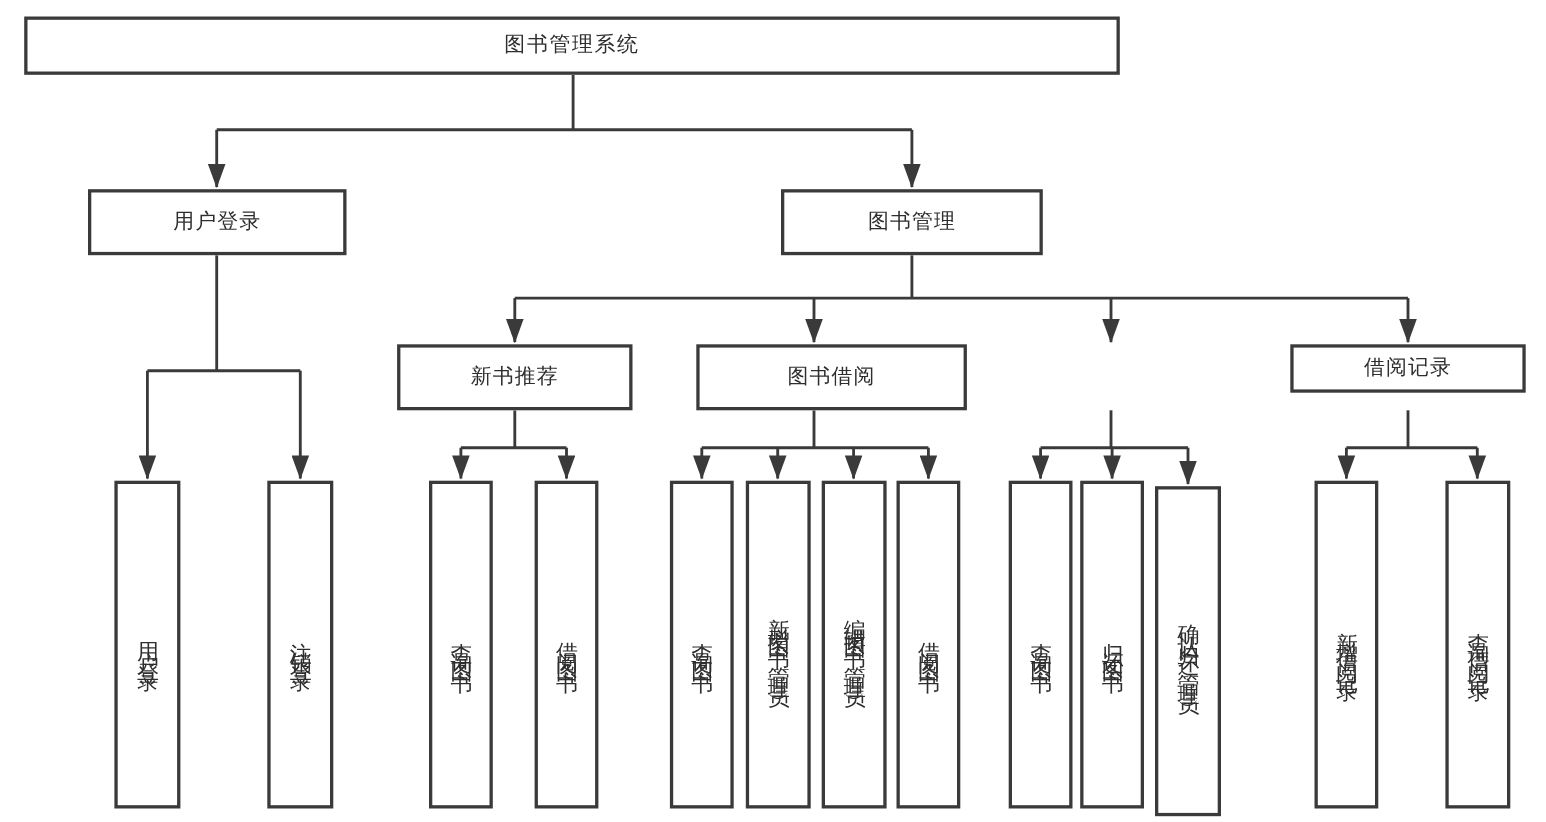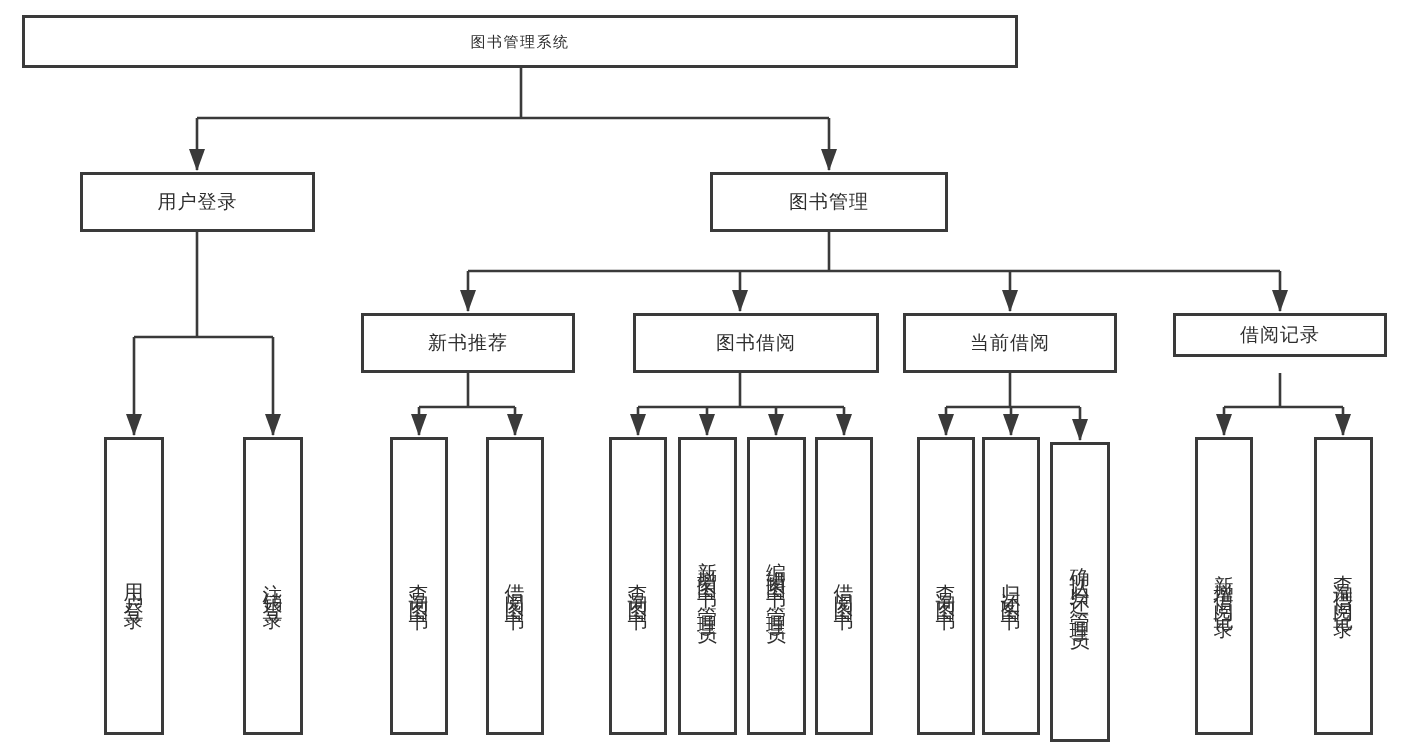--- a/index.html
+++ b/index.html
@@ -31,21 +31,21 @@
     display: flex;
     align-items: center;
     justify-content: center;
     text-align: center;
     font-size: 19px;
     letter-spacing: 1px;
     line-height: 1.2;
   }
   .node.root {
     border-width: 3px;
-    font-size: 15px;
+    font-size: 19px;
     letter-spacing: 1.5px;
   }
   .node.vert {
     writing-mode: vertical-rl;
     text-orientation: mixed;
     font-size: 20px;
     letter-spacing: 9px;
     line-height: 1.0;
   }
   #watermark {
@@ -114,21 +114,20 @@
     </g>
   </svg>
 
   <div class="node root" style="left:22px; top:15px; width:996px; height:53px;">图书管理系统</div>
 
   <div class="node" style="left:80px; top:172px; width:235px; height:60px;">用户登录</div>
   <div class="node" style="left:361px; top:313px; width:214px; height:60px;">新书推荐</div>
 
   <div class="node" style="left:710px; top:172px; width:238px; height:60px;">图书管理</div>
   <div class="node" style="left:633px; top:313px; width:246px; height:60px;">图书借阅</div>
-  <div class="node" style="left:903px; top:313px; width:214px; height:60px;">当前借阅</div>
   <div class="node" style="left:1173px; top:313px; width:214px; height:44px;">借阅记录</div>
 
   <div class="node vert" style="left:104px; top:437px; width:60px; height:298px;">用户登录</div>
   <div class="node vert" style="left:243px; top:437px; width:60px; height:298px;">注销登录</div>
 
   <div class="node vert" style="left:390px; top:437px; width:58px; height:298px;">查询图书</div>
   <div class="node vert" style="left:486px; top:437px; width:58px; height:298px;">借阅图书</div>
 
   <div class="node vert" style="left:609px; top:437px; width:58px; height:298px;">查询图书</div>
   <div class="node vert" style="left:678px; top:437px; width:59px; height:298px;">新增图书（管理员）</div>

